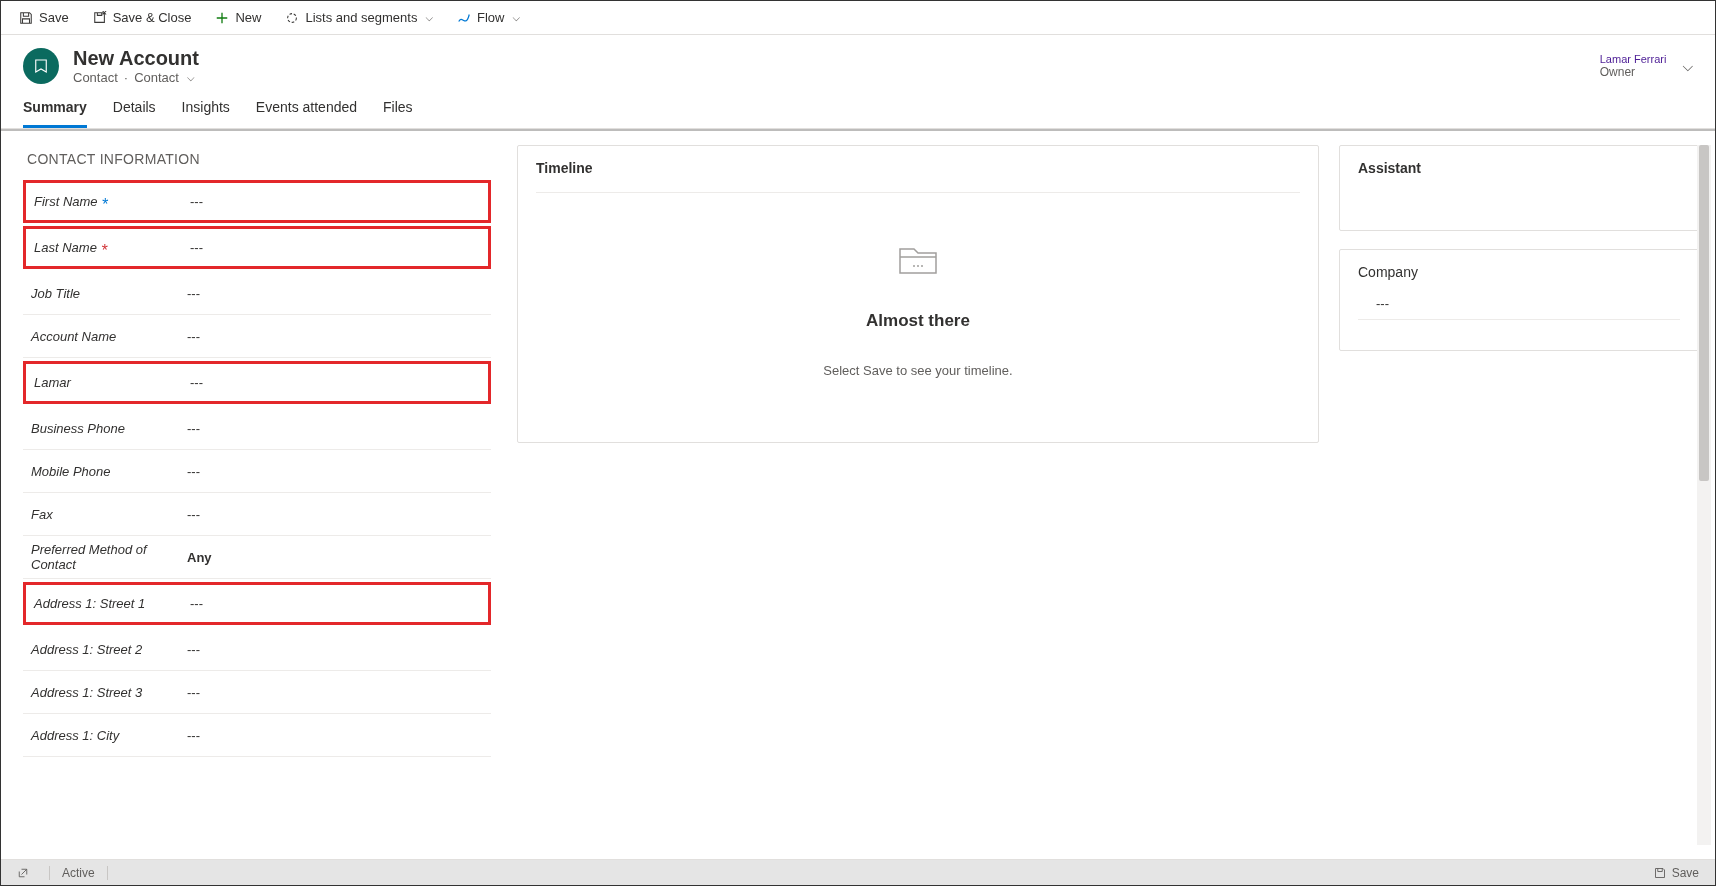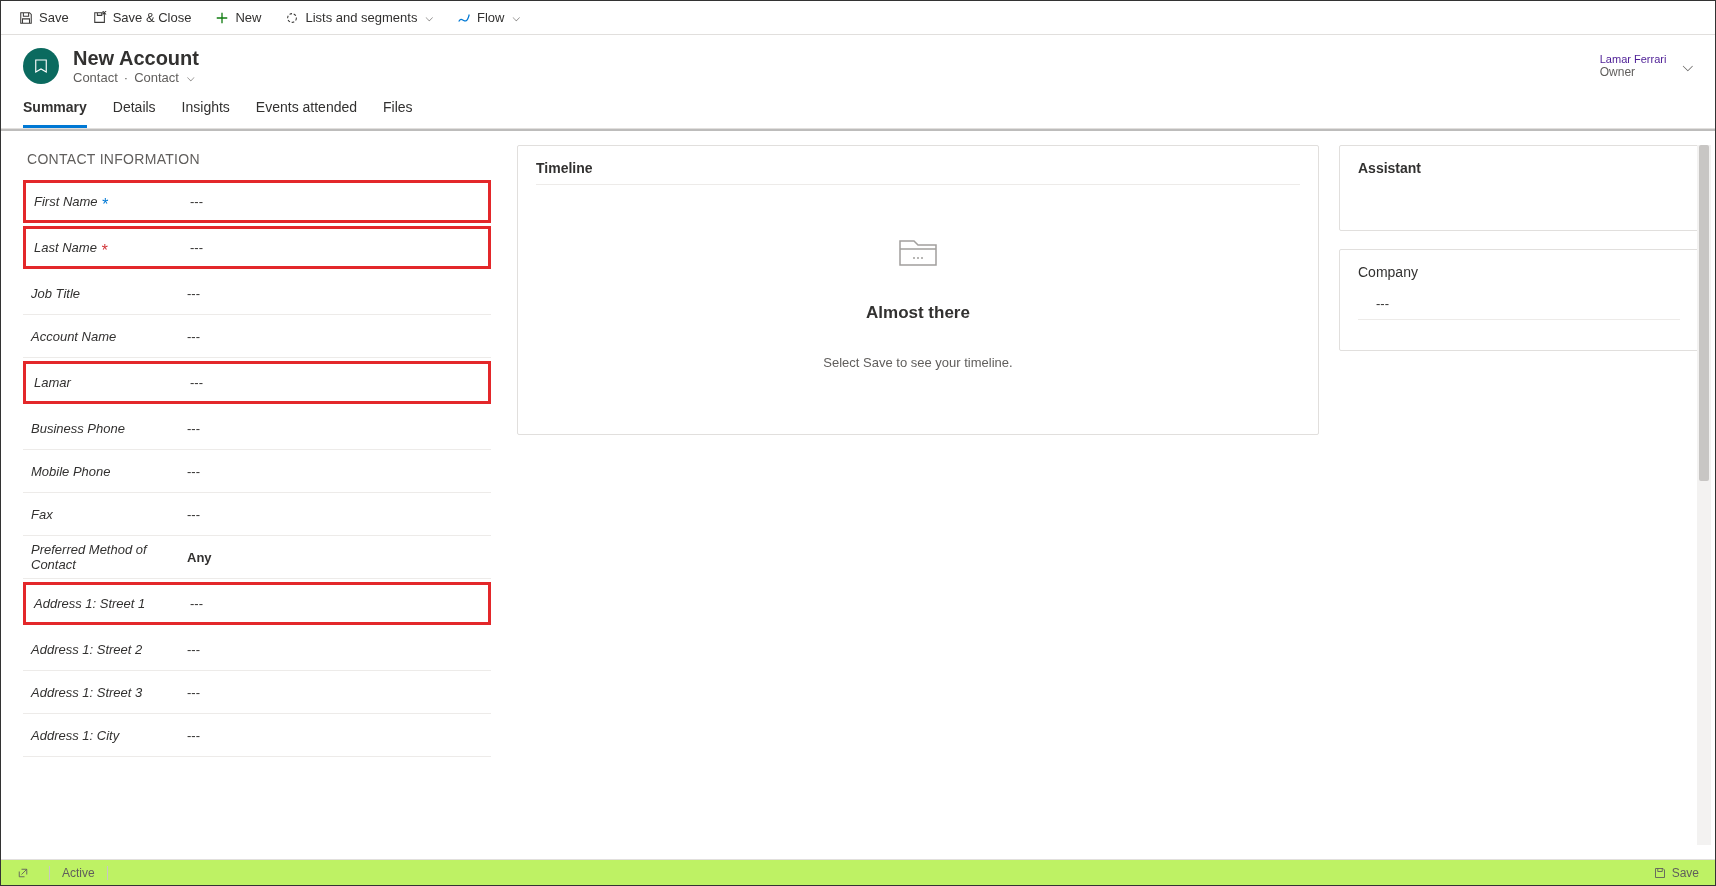--- a/index.html
+++ b/index.html
@@ -42,36 +42,36 @@
   .field-row { display: flex; align-items: center; min-height: 43px; border-bottom: 1px solid #edebe9; padding: 0 8px; }
   .field-row.highlight { border: 3px solid #e3272a; margin: 3px 0; background: #fff; }
   .field-label { width: 140px; font-size: 13px; color: #323130; display: flex; align-items: flex-end; gap: 4px; font-style: italic; }
   .req-mark { color: #0078d4; font-size: 16px; line-height: 8px; }
   .req-mark.red { color: #d13438; }
   .field-value { flex: 1; font-size: 13px; color: #323130; padding-left: 16px; }
   .field-value.bold { font-weight: 600; }
 
   
   .card { border: 1px solid #e1dfdd; border-radius: 2px; background: #fff; padding: 14px 18px; }
-  .card-title { font-weight: 600; font-size: 14px; padding-bottom: 8px; border-bottom: 1px solid #edebe9; margin-bottom: 16px; }
+  .card-title { font-weight: 600; font-size: 14px; padding-bottom: 16px; border-bottom: 1px solid #edebe9; margin-bottom: 16px; }
   .timeline-empty { display: flex; flex-direction: column; align-items: center; padding: 30px 0 50px 0; gap: 32px; }
   .timeline-icon { color: #a19f9d; }
   .timeline-heading { font-size: 17px; font-weight: 600; }
   .timeline-msg { font-size: 13px; color: #605e5c; }
 
   
   .assistant-card { border: 1px solid #e1dfdd; border-radius: 2px; padding: 14px 18px 30px 18px; }
   .assistant-title { font-weight: 600; font-size: 14px; color: #323130; margin-bottom: 24px; }
   .assistant-msg { text-align: center; font-size: 13px; color: #323130; line-height: 1.5; padding: 0 10px; }
   .company-card { border: 1px solid #e1dfdd; border-radius: 2px; padding: 14px 18px 30px 18px; }
   .company-title { font-size: 14px; color: #323130; margin-bottom: 16px; }
   .company-value { font-size: 13px; color: #323130; padding-left: 18px; padding-bottom: 8px; border-bottom: 1px solid #edebe9; }
 
   
-  .status-bar { height: 26px; background: #bef264; border-top: 1px solid #e1dfdd; display: flex; align-items: center; justify-content: space-between; padding: 0 8px; font-size: 12px; color: #605e5c; }
+  .status-bar { height: 26px; background: #e5e5e5; border-top: 1px solid #e1dfdd; display: flex; align-items: center; justify-content: space-between; padding: 0 8px; font-size: 12px; color: #605e5c; }
   .status-left { display: flex; align-items: center; gap: 12px; }
   .status-btn { display: inline-flex; align-items: center; gap: 6px; cursor: pointer; background: none; border: none; font-size: 12px; color: #605e5c; padding: 4px 8px; }
   .sep-v { width: 1px; height: 14px; background: #c8c6c4; }
 
   svg { display: block; }
 </style>
 </head>
 <body>
 
 <div class="command-bar">

